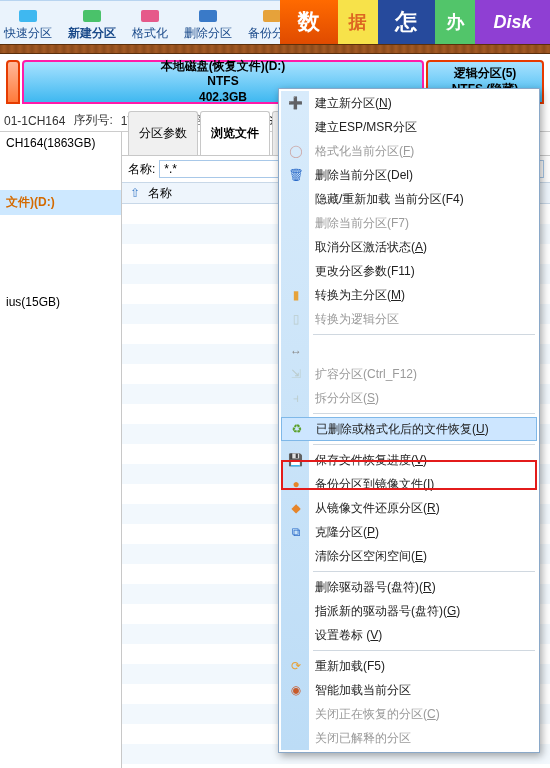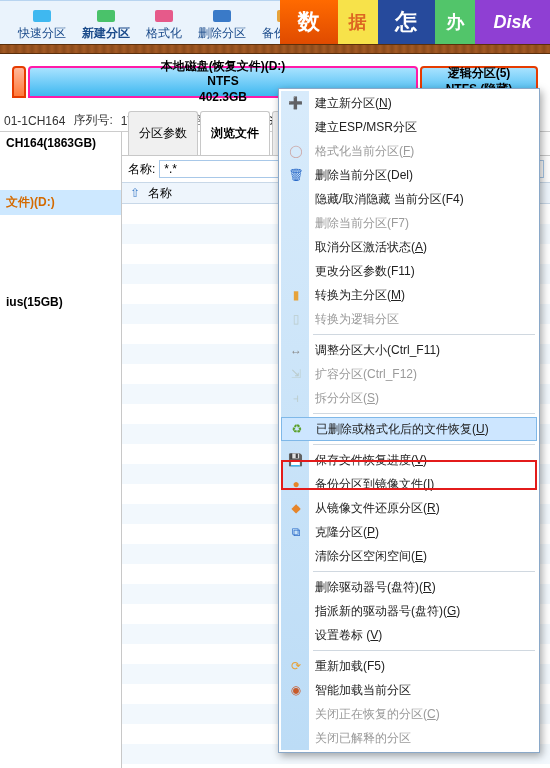--- a/index.html
+++ b/index.html
@@ -1,44 +1,44 @@
 <!DOCTYPE html>
 <html><head>
 <meta charset="utf-8">
 <style>
 * { margin: 0; padding: 0; box-sizing: border-box; font-family: "Microsoft YaHei", SimSun, sans-serif; font-size: 12px; }
 body { width: 550px; height: 768px; overflow: hidden; background: #fff; position: relative; }
 
-.toolbar { height: 44px; background: #eaf3fc; display: flex; align-items: flex-end; padding: 2px 14px; gap: 8px; border-top: 1px solid #b8d4f0; }
+.toolbar { height: 44px; background: #eaf3fc; display: flex; align-items: flex-end; padding: 2px 0; gap: 8px; border-top: 1px solid #b8d4f0; }
 .tool { display: flex; flex-direction: column; align-items: center; color: #1a4a8a; cursor: pointer; padding: 0 4px; }
 .tool .ico { width: 24px; height: 20px; display: flex; align-items: center; justify-content: center; }
 .tool.bold span { font-weight: bold; }
 .banner { position: absolute; right: 0; top: 0; height: 44px; width: 270px; display: flex; }
 .banner .b1 { flex: 1; background: linear-gradient(#ff6a00,#e04b00); color: #fff; display: flex; align-items: center; justify-content: center; font-size: 22px; font-weight: bold; }
 .banner .b2 { width: 40px; background: #f7e24a; color: #d62; display: flex; align-items: center; justify-content: center; font-size: 18px; font-weight: bold; }
 .banner .b3 { flex: 1; background: #264a9c; color: #fff; display: flex; align-items: center; justify-content: center; font-size: 22px; font-weight: bold; }
 .banner .b4 { width: 40px; background: #52c56a; color: #fff; display: flex; align-items: center; justify-content: center; font-size: 18px; font-weight: bold; }
 .banner .b5 { flex: 1.3; background: #8f3fd3; color: #fff; display: flex; align-items: center; justify-content: center; font-size: 18px; font-style: italic; font-weight: bold; }
 
 .strip { height: 10px; background: repeating-linear-gradient(90deg,#8b4a1a 0,#a35a24 4px,#8b4a1a 8px); border-top: 1px solid #5a2e0a; border-bottom: 1px solid #5a2e0a; }
 
-.partbar { height: 56px; display: flex; gap: 2px; padding: 12px; background: #fff; }
+.partbar { height: 56px; display: flex; gap: 2px; padding: 6px; background: #fff; }
 .pblk { border-radius: 4px 4px 0 0; display: flex; flex-direction: column; align-items: center; justify-content: center; color: #000; text-align: center; line-height: 1.3; padding: 2px 4px; }
 .pblk.red { width: 14px; background: linear-gradient(#ffb89a,#ff7a3a); border: 2px solid #e63b00; }
 .pblk.main { flex: 1; background: linear-gradient(#a8e2ff,#3fb8f0); border: 2px solid #ff1aa8; }
 .pblk.logic { width: 118px; background: linear-gradient(#a8e2ff,#3fb8f0); border: 2px solid #e63b00; }
 .pblk b { font-weight: bold; }
 
 .info { height: 22px; background: #fff; border-bottom: 1px solid #ccc; display: flex; align-items: center; padding: 0 4px; color: #333; white-space: nowrap; overflow: hidden; }
 .info span { margin-right: 8px; }
 .info .rt { margin-left: auto; }
 
 .mainrow { display: flex; height: calc(768px - 44px - 10px - 56px - 22px); }
 .leftcol { width: 122px; border-right: 1px solid #c8c8c8; background: #fff; overflow: hidden; }
-.leftcol .item { padding: 4px 6px; white-space: nowrap; font-weight: bold; }
+.leftcol .item { padding: 4px 6px; white-space: nowrap; }
 .leftcol .hl { background: #cde8ff; color: #d46a00; font-weight: bold; }
 
 .midcol { flex: 1; background: #fff; position: relative; }
 .tabs { height: 24px; display: flex; align-items: flex-end; border-bottom: 1px solid #c8c8c8; padding-left: 6px; }
 .tab { padding: 13px 10px; border: 1px solid #c8c8c8; border-bottom: none; margin-right: 2px; background: #f0f0f0; border-radius: 3px 3px 0 0; cursor: pointer; }
 .tab.active { background: #fff; font-weight: bold; }
 .frow { height: 26px; display: flex; align-items: center; padding: 0 6px; gap: 4px; }
 .frow input { flex: 1; border: 1px solid #a8c8e8; height: 18px; padding: 0 4px; }
 .listhead { height: 22px; background: #eef5fc; border-top: 1px solid #c8d8e8; border-bottom: 1px solid #c8d8e8; display: flex; align-items: center; padding: 0 8px; }
 .listhead .up { color: #3a7ac8; margin-right: 8px; }
@@ -170,21 +170,21 @@
       </li>
       <li class="dis">
         <span class="mi" style="color:#caa">◯</span>
         <span>格式化当前分区(<u>F</u>)</span>
       </li>
       <li class="">
         <span class="mi" style="color:#2a6ac8">🗑</span>
         <span>删除当前分区(Del)</span>
       </li>
       <li class="">
-        <span>隐藏/取消隐藏 当前分区(F4)</span>
+        <span>隐藏/重新加载 当前分区(F4)</span>
       </li>
       <li class="dis">
         <span>删除当前分区(F7)</span>
       </li>
       <li class="">
         <span>取消分区激活状态(<u>A</u>)</span>
       </li>
       <li class="">
         <span>更改分区参数(F11)</span>
       </li>
@@ -192,21 +192,20 @@
         <span class="mi" style="color:#e6a23a">▮</span>
         <span>转换为主分区(<u>M</u>)</span>
       </li>
       <li class="dis">
         <span class="mi" style="color:#bcc">▯</span>
         <span>转换为逻辑分区</span>
       </li>
       <li class="sep"></li>
       <li class="">
         <span class="mi" style="color:#888">↔</span>
-        <span>调整分区大小(Ctrl_F11)</span>
       </li>
       <li class="dis">
         <span class="mi" style="color:#bcc">⇲</span>
         <span>扩容分区(Ctrl_F12)</span>
       </li>
       <li class="dis">
         <span class="mi" style="color:#bcc">⫞</span>
         <span>拆分分区(<u>S</u>)</span>
       </li>
       <li class="sep"></li>

